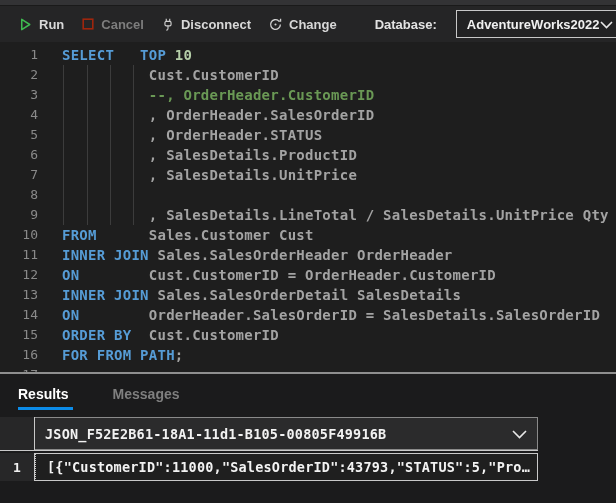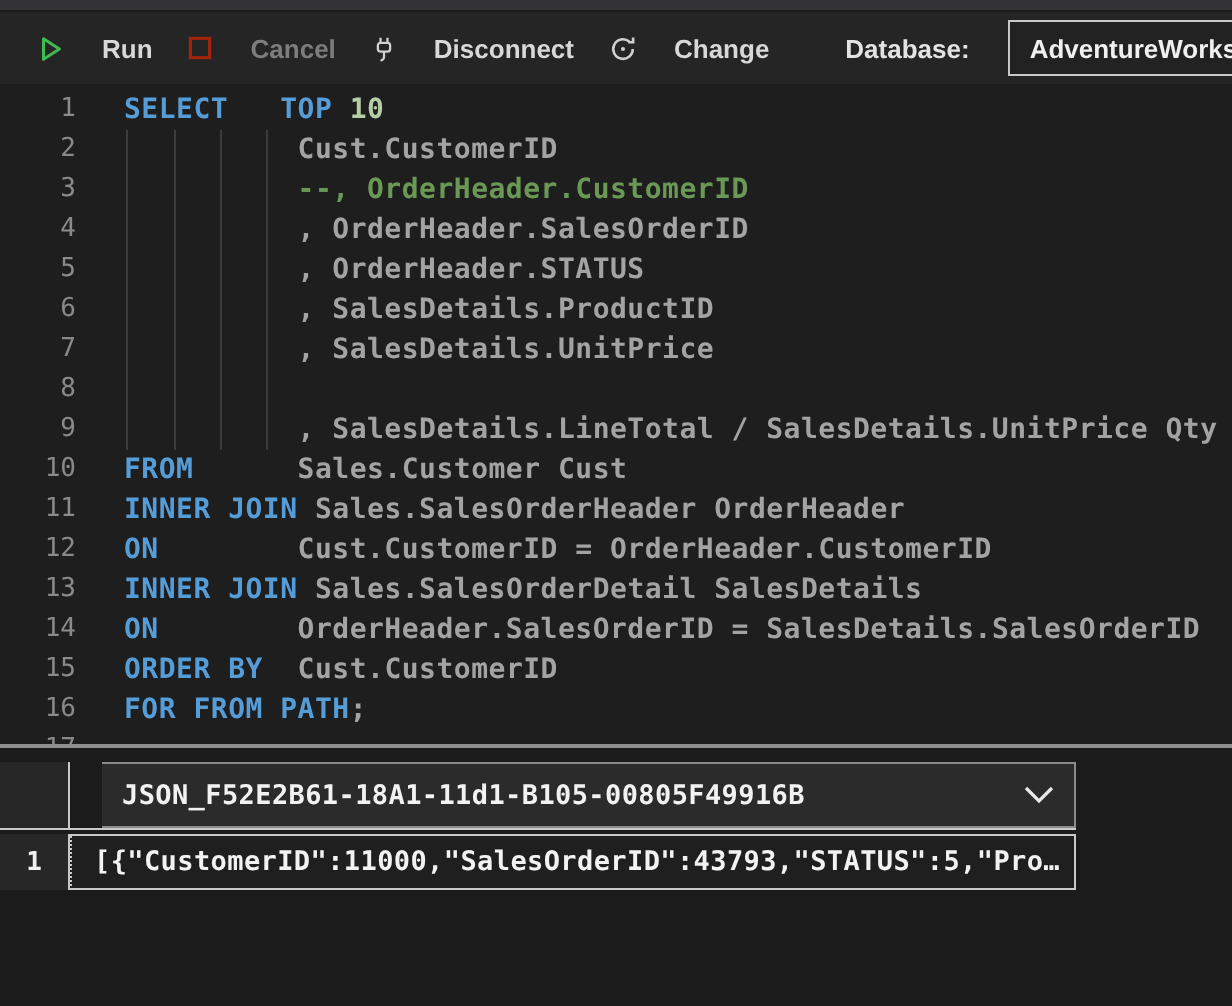--- a/index.html
+++ b/index.html
@@ -4,21 +4,21 @@
 <style>
   html,body{margin:0;padding:0;background:#1b1b1c;}
   .app{position:relative;width:616px;height:503px;overflow:hidden;background:#1b1b1c;
        font-family:"Liberation Sans",sans-serif;-webkit-font-smoothing:antialiased;}
 
   
   .top-strip{height:5px;background:#333335;border-bottom:1px solid #1a1a1a;}
 
   
   .toolbar{display:flex;align-items:center;height:36px;background:#252526;padding:0 4px 0 18px;gap:17px;}
-  .tb-btn{display:flex;align-items:center;gap:18px;color:#d8d8d8;font-size:13px;font-weight:600;cursor:pointer;white-space:nowrap;}
+  .tb-btn{display:flex;align-items:center;gap:6px;color:#d8d8d8;font-size:13px;font-weight:600;cursor:pointer;white-space:nowrap;}
   .tb-btn .ico{display:flex;align-items:center;}
   .tb-btn.disabled{color:#7d7d7d;cursor:default;}
   .tb-divider{width:1px;height:24px;background:#5c5c5c;margin:0 2px;}
   .db-label{color:#e3e3e3;font-size:13px;font-weight:600;white-space:nowrap;}
   .db-dropdown{margin-left:2px;display:flex;align-items:center;justify-content:space-between;
                width:186px;height:26px;padding:0 10px;border:1px solid #c8c8c8;background:#222223;
                color:#f0f0f0;font-size:13px;font-weight:600;cursor:pointer;}
 
   
   .editor{position:relative;height:327px;background:#1e1e1e;overflow:hidden;padding-top:3px;
@@ -34,21 +34,21 @@
 
   
   .results{background:#1b1b1c;height:131px;}
   .tabs{display:flex;align-items:flex-end;height:36px;padding-left:18px;gap:44px;}
   .tab{position:relative;font-size:14px;padding-bottom:8px;cursor:pointer;}
   .tab.active{color:#ffffff;font-weight:700;}
   .tab.inactive{color:#7f7f7f;font-weight:600;}
   .tab.active::after{content:"";position:absolute;left:0;right:-4px;bottom:0;height:3px;background:#0c8ce9;}
 
   .grid{width:538px;margin-top:7px;font-family:"DejaVu Sans Mono","Liberation Mono",monospace;}
-  .g-hdr{display:flex;height:33px;border-bottom:1px solid #c9c9c9;gap:16px;}
+  .g-hdr{display:flex;height:33px;border-bottom:1px solid #c9c9c9;}
   .g-gutter{width:34px;flex:none;background:#27272.8;background:#272728;border-right:1px solid #c9c9c9;
             display:flex;align-items:center;justify-content:center;color:#f0f0f0;font-size:13px;font-weight:bold;}
   .hdr-cell{flex:1;display:flex;align-items:center;justify-content:space-between;
             background:#2b2b2c;border:1px solid #8a8a8a;border-left:none;padding:0 10px;
             color:#f2f2f2;font-size:13.5px;font-weight:bold;letter-spacing:.2px;cursor:pointer;}
   .g-row{display:flex;height:28px;margin-top:2px;}
   .row-cell{flex:1;display:flex;align-items:center;background:#1f1f1f;border:1px solid #c9c9c9;
             border-left:1px dotted #c9c9c9;padding:0 11px;color:#f2f2f2;font-size:13.5px;
             font-weight:bold;letter-spacing:.2px;white-space:pre;overflow:hidden;cursor:pointer;}
 </style>
@@ -186,20 +186,24 @@
         <div class="code-line">
           <span class="ln">17</span>
           <span class="code-text"></span>
         </div>
       </div>
   </div>
 
   <div class="splitter"></div>
 
   <div class="results">
+    <div class="tabs">
+      <span class="tab active">Results</span>
+      <span class="tab inactive">Messages</span>
+    </div>
 
     <div class="grid">
       <div class="g-hdr">
         <div class="g-gutter"></div>
         <div class="hdr-cell">
           <span>JSON_F52E2B61-18A1-11d1-B105-00805F49916B</span>
           <span>
             <svg width="15" height="9" viewBox="0 0 15 9">
                 <polyline points="1,1 7.5,7.5 14,1" fill="none" stroke="#e8e8e8" stroke-width="1.6"></polyline>
               </svg>

